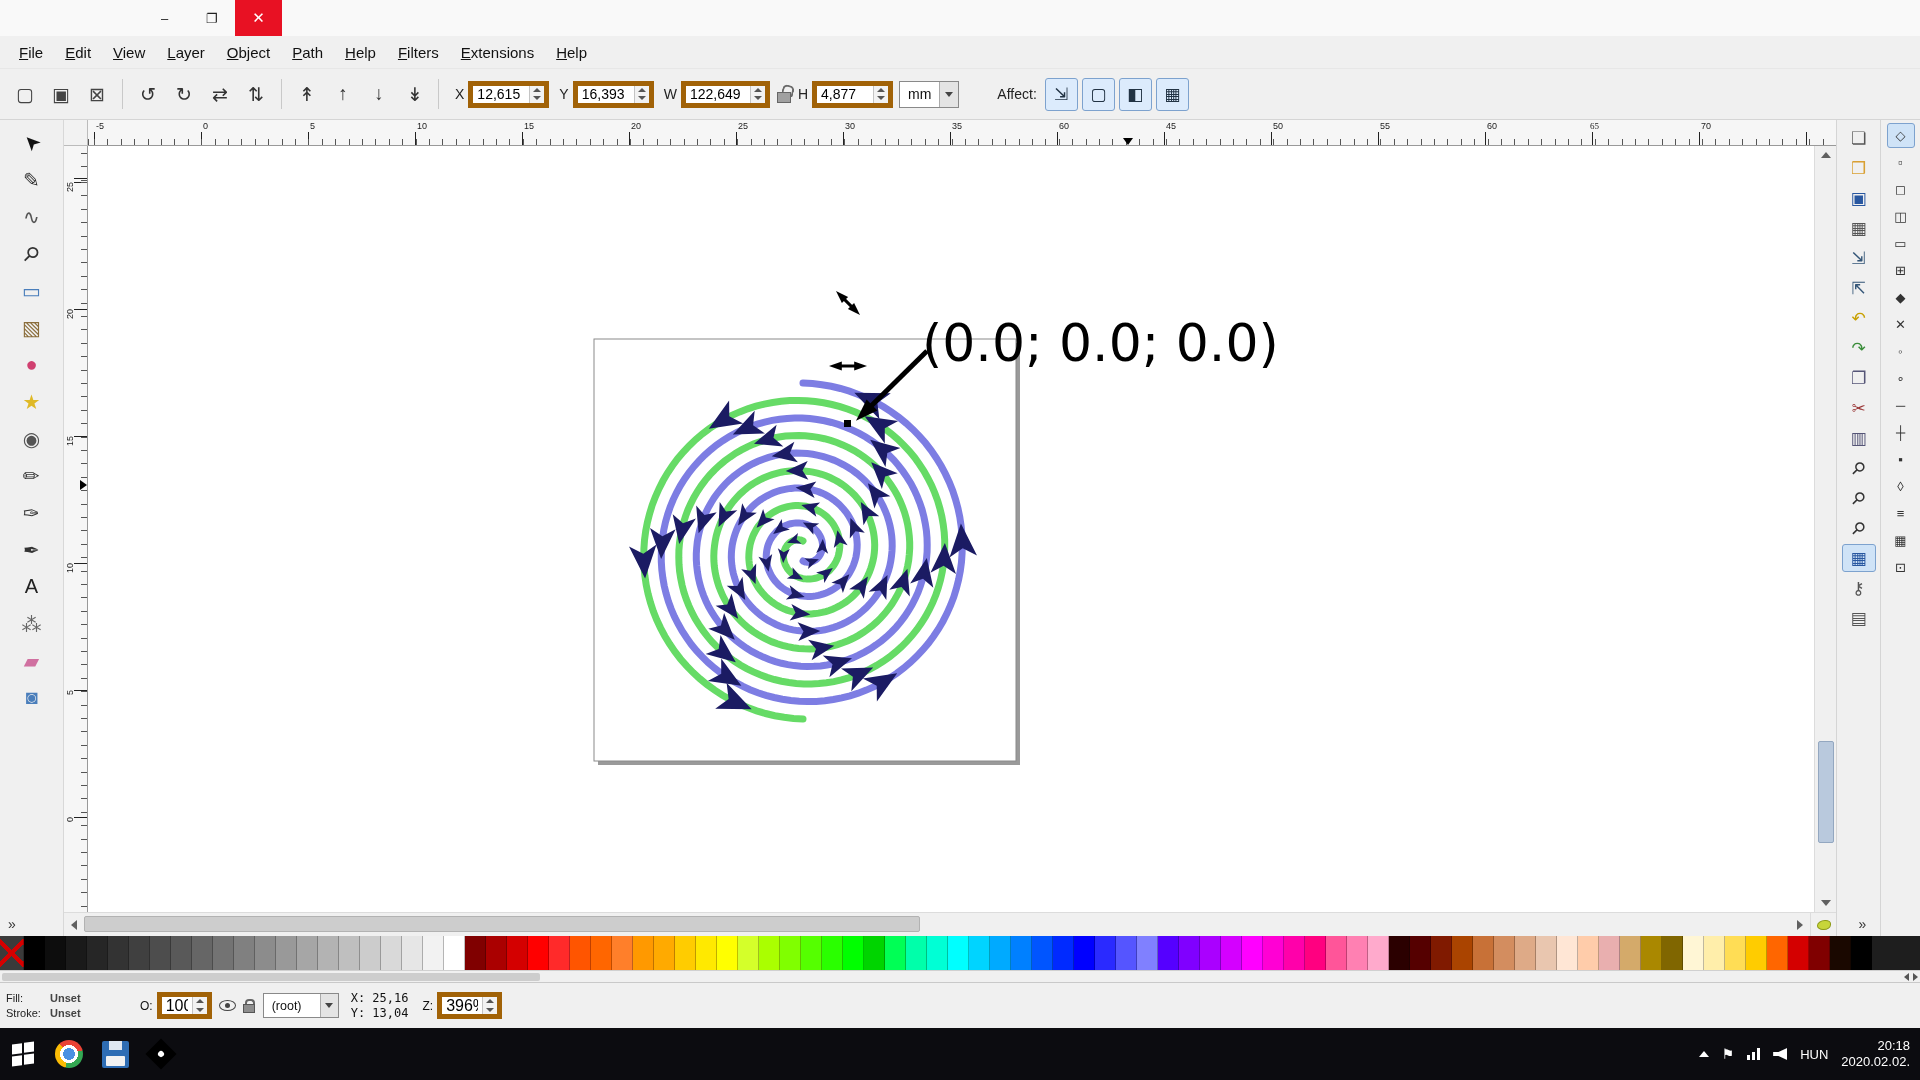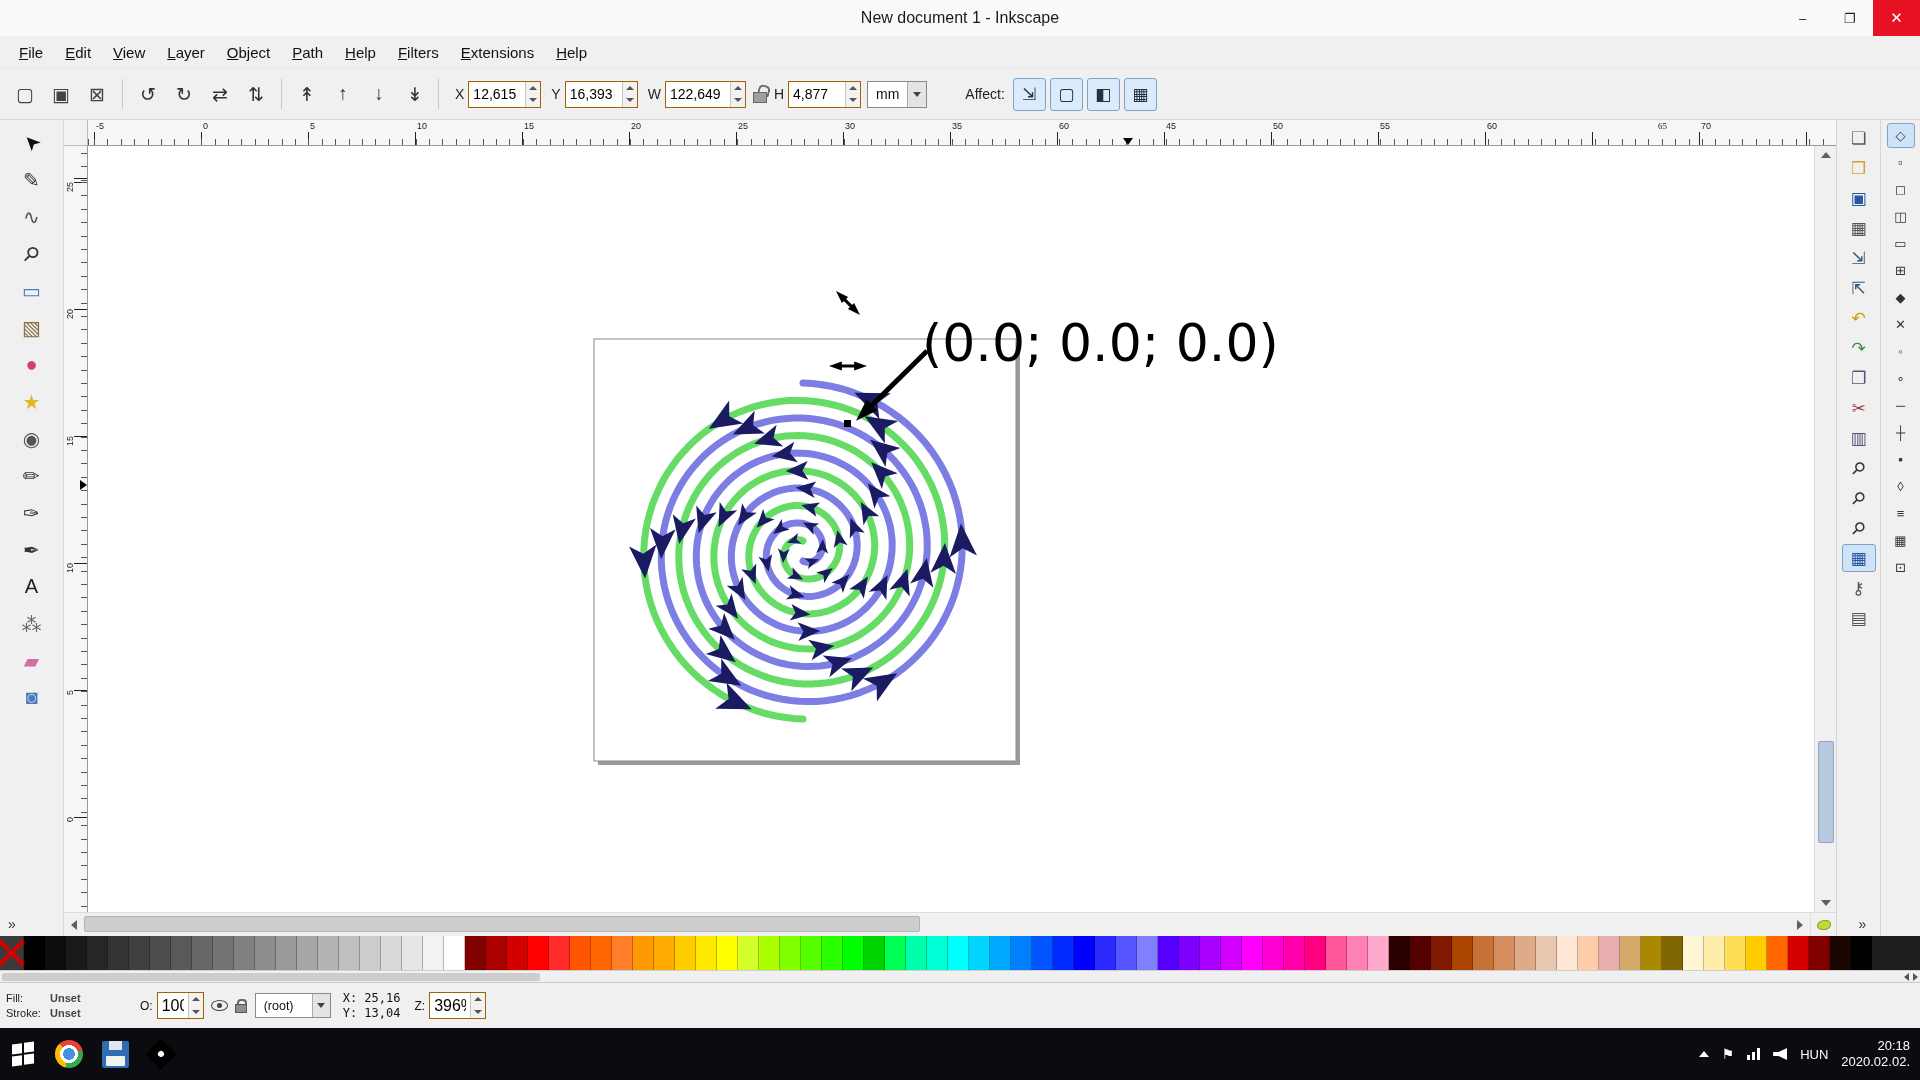--- a/index.html
+++ b/index.html
@@ -17,21 +17,21 @@
   .menubar{height:32px;display:flex;align-items:center;background:#f0f0f0;padding-left:8px;flex:0 0 32px}
   .menu-item{padding:5px 11px;font-size:15px;color:#111}
   .menu-item::first-letter{text-decoration:underline}
 
   
   .toolbar{height:52px;background:#f0f0f0;border-top:1px solid #e7e7e7;border-bottom:1px solid #d5d5d5;display:flex;align-items:center;padding:0 8px;flex:0 0 52px}
   .tb-left{display:flex;align-items:center;gap:2px}
   .tb-icon{width:34px;height:34px;display:flex;align-items:center;justify-content:center;font-size:19px;border:1px solid transparent;border-radius:3px}
   .sep{width:1px;height:30px;background:#c9c9c9;margin:0 6px}
   .fieldlab{font-size:14px;color:#222;margin:0 4px 0 10px}
-  .spin{display:flex;height:27px;border:1px solid #a16207;background:#d946ef}
+  .spin{display:flex;height:27px;border:5px solid #a16207;background:#d946ef}
   .spin input{border:none;font-size:14px;padding:0 4px;outline:none;font-family:inherit;width:56px}
   .spin.wide input{width:64px}
   .updown{width:15px;display:flex;flex-direction:column;border-left:1px solid #c4c4c4;background:#f2f2f2}
   .updown i{flex:1;display:flex;align-items:center;justify-content:center}
   .updown i::after{content:"";border-left:4px solid transparent;border-right:4px solid transparent}
   .updown .up::after{border-bottom:4px solid #555}
   .updown .down::after{border-top:4px solid #555}
   .lock{width:16px;height:18px;position:relative;margin:0 6px}
   .lock::before{content:"";position:absolute;left:6px;top:0;width:8px;height:9px;border:2px solid #6a6a6a;border-bottom:none;border-radius:5px 5px 0 0;transform:rotate(14deg)}
   .lock::after{content:"";position:absolute;left:1px;bottom:0;width:12px;height:9px;background:#a0a0a0;border:1px solid #666}
@@ -150,21 +150,20 @@
 </style>
 </head>
 <body>
 
 <div class="titlebar">
   <div class="win-btns" style="visibility:hidden">
       <div class="win-btn"></div>
       <div class="win-btn"></div>
       <div class="win-btn"></div>
     </div>
-  <div class="title">New document 1 - Inkscape</div>
   <div class="win-btns">
     <div class="win-btn">–</div>
     <div class="win-btn">❐</div>
     <div class="win-btn close">✕</div>
   </div>
 </div>
 
 <div class="menubar" id="menubar">
     <div class="menu-item">File</div>
     <div class="menu-item">Edit</div>
@@ -337,21 +336,21 @@
           <span class="rlabel-h" style="left: 434px;">15</span>
           <span class="rlabel-h" style="left: 541px;">20</span>
           <span class="rlabel-h" style="left: 648px;">25</span>
           <span class="rlabel-h" style="left: 755px;">30</span>
           <span class="rlabel-h" style="left: 862px;">35</span>
           <span class="rlabel-h" style="left: 969px;">60</span>
           <span class="rlabel-h" style="left: 1076px;">45</span>
           <span class="rlabel-h" style="left: 1183px;">50</span>
           <span class="rlabel-h" style="left: 1290px;">55</span>
           <span class="rlabel-h" style="left: 1397px;">60</span>
-          <span class="rlabel-h" style="left: 1568px; font-family: Liberation Serif, serif;">65</span>
+          <span class="rlabel-h" style="left: 1500px; font-family: Liberation Serif, serif;">65</span>
           <span class="rlabel-h" style="left: 1611px;">70</span>
           <span class="hmarker" style="left: 1035px;"></span>
         </div>
     </div>
     <div class="canvas-row">
       <div class="vruler" id="vruler">
           <span class="rlabel-v" style="top: 36px;">25</span>
           <span class="rlabel-v" style="top: 163px;">20</span>
           <span class="rlabel-v" style="top: 290px;">15</span>
           <span class="rlabel-v" style="top: 417px;">10</span>

